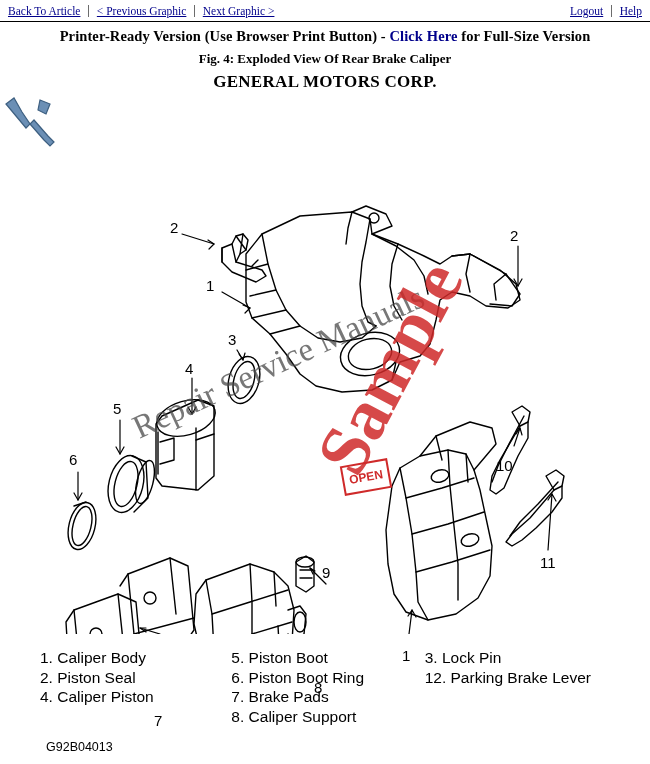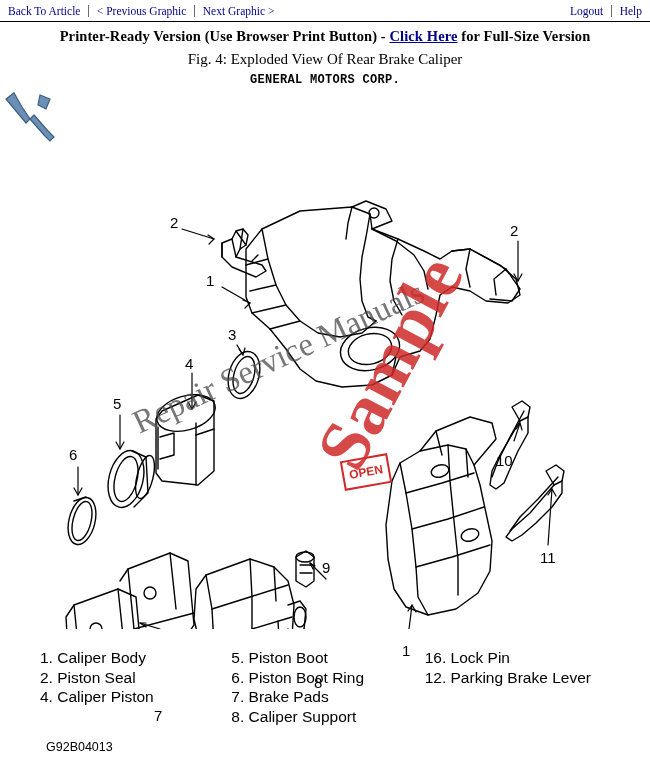--- a/index.html
+++ b/index.html
@@ -37,56 +37,55 @@
     display: flex;
     align-items: center;
     flex: 1;
   }
   .nav-right {
     display: flex;
     align-items: center;
   }
   .nav-link {
     color: #00008B;
+    text-decoration: underline;
     cursor: pointer;
     white-space: nowrap;
   }
   .nav-sep {
     color: #000;
     margin: 0 7px;
     font-size: 12px;
   }
 
   
   .printer-line {
     text-align: center;
     font-weight: bold;
     font-size: 14.5px;
     padding-top: 6px;
     letter-spacing: 0.1px;
   }
   .printer-line .link {
     color: #00008B;
-    text-decoration: underline;
     cursor: pointer;
     font-weight: bold;
   }
   .fig-line {
     text-align: center;
-    font-weight: normal;
-    font-size: 15px;
+    font-weight: bold;
+    font-size: 13px;
     padding-top: 6px;
   }
   .corp-line {
     text-align: center;
     font-weight: bold;
-    font-size: 12px;
+    font-size: 17px;
     padding-top: 5px;
     letter-spacing: 0.3px;
-    font-family: Liberation Mono, monospace;
   }
 
   
   .drawing {
     position: relative;
     width: 650px;
     height: 540px;
     margin-top: 2px;
   }
   .drawing svg {
@@ -409,20 +408,20 @@
       <div class="legend-item">2. Piston Seal</div>
       <div class="legend-item">4. Caliper Piston</div>
     </div>
     <div class="legend-col c2">
       <div class="legend-item">5. Piston Boot</div>
       <div class="legend-item">6. Piston Boot Ring</div>
       <div class="legend-item">7. Brake Pads</div>
       <div class="legend-item">8. Caliper Support</div>
     </div>
     <div class="legend-col c3">
-      <div class="legend-item">16. Lock Pin</div>
+      <div class="legend-item">3. Lock Pin</div>
       <div class="legend-item">12. Parking Brake Lever</div>
     </div>
   </div>
 
   <div class="footer-code">G92B04013</div>
 
 </div>
 
 </body></html>

